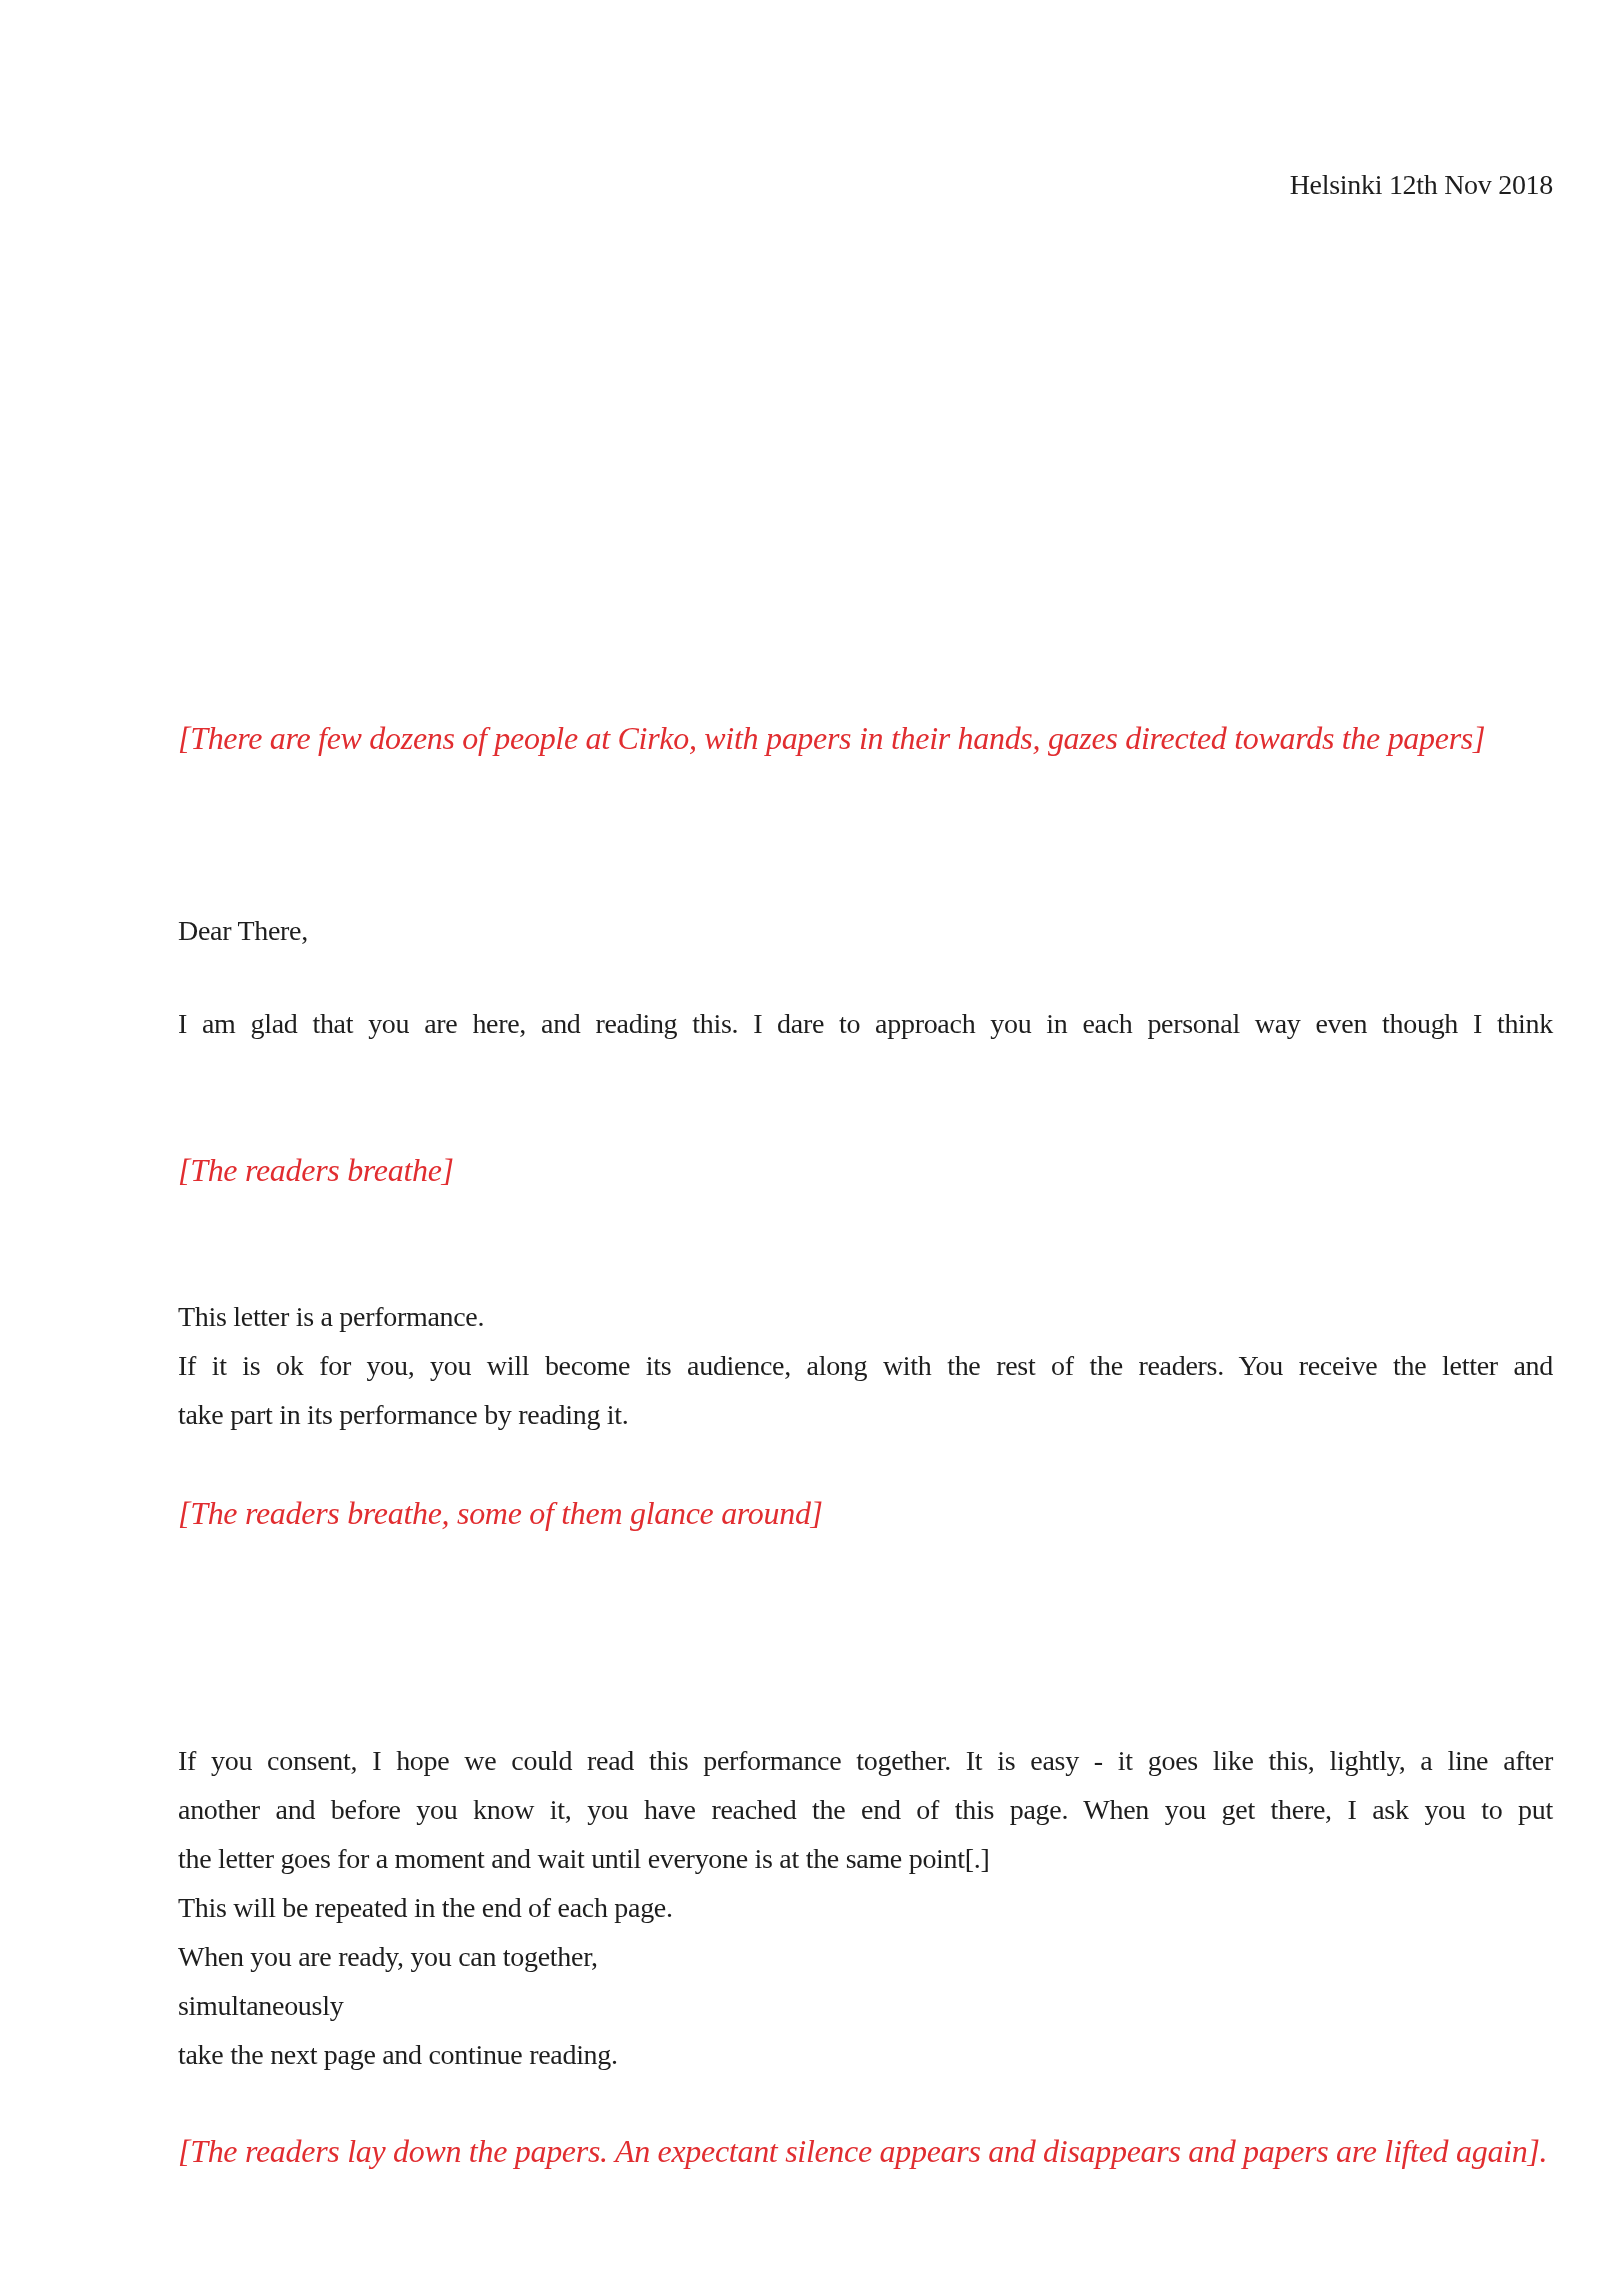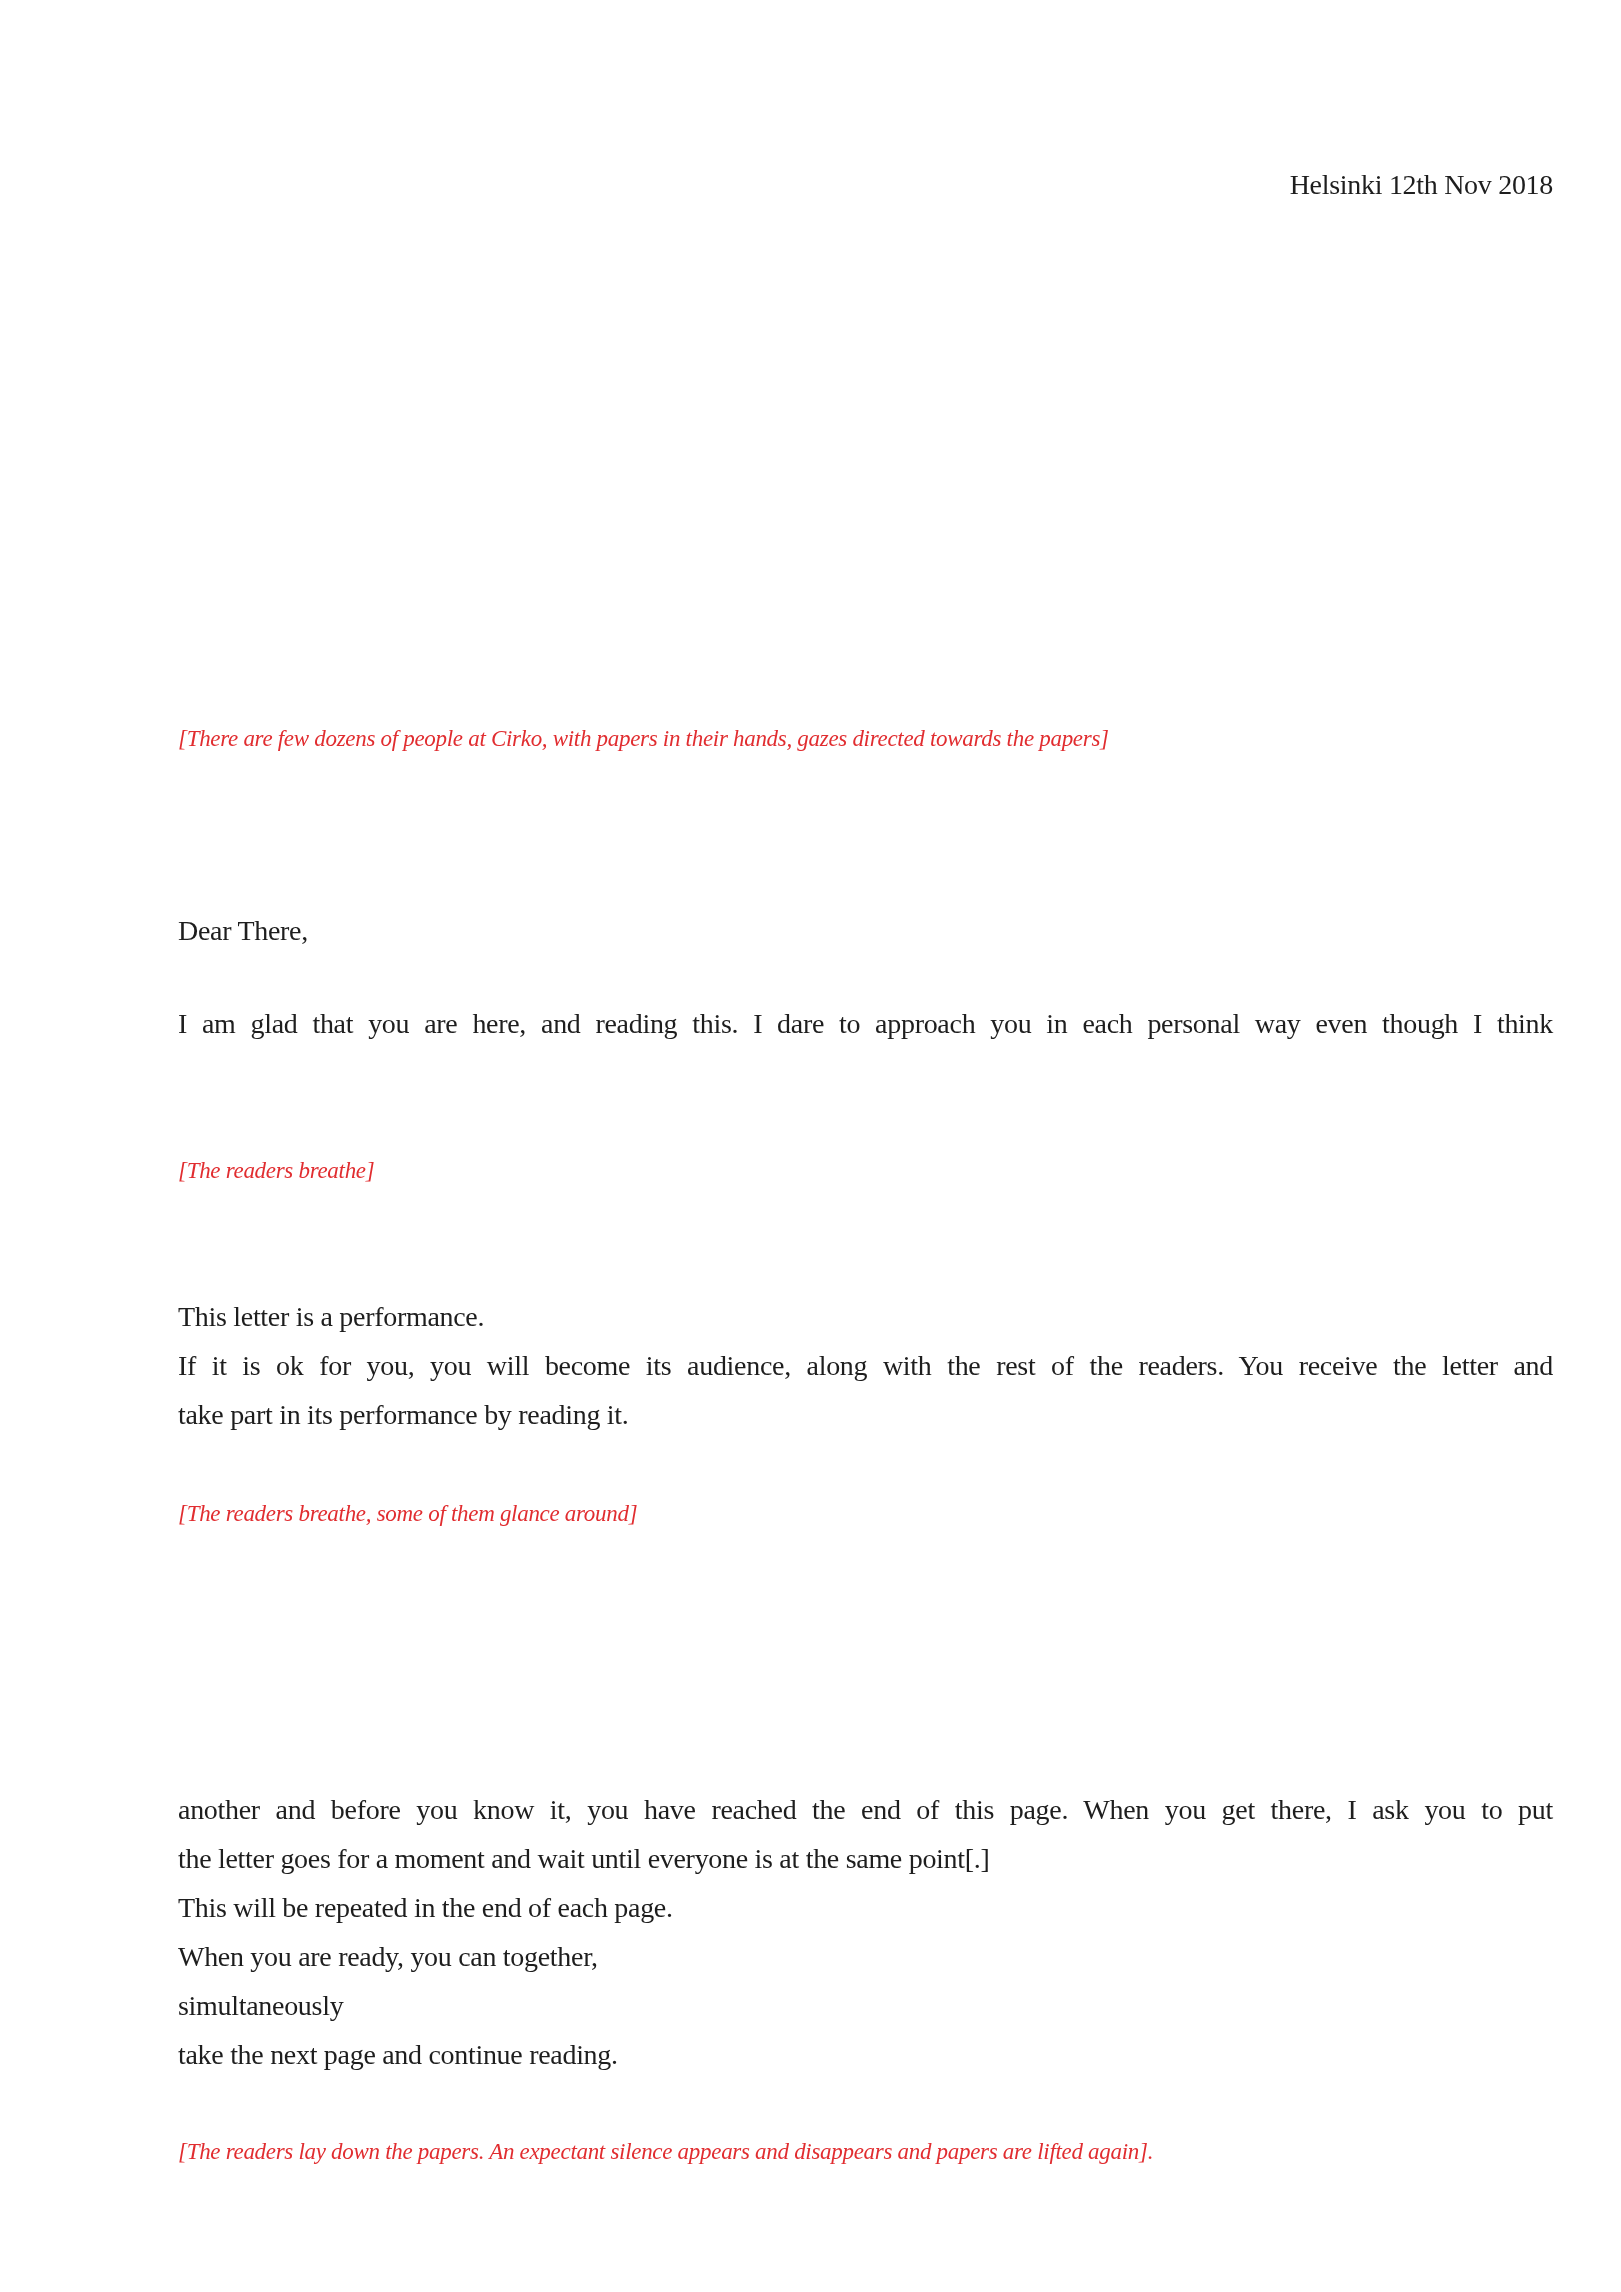--- a/index.html
+++ b/index.html
@@ -15,21 +15,21 @@
   .page { position:absolute; inset:0; }
   .content { position:absolute; left:98px; width:1407px; top:0; height:100%; }
   .line {
     position:absolute; left:0; right:0;
     height:49px; line-height:49px;
     font-size:28px; letter-spacing:-0.3px;
     white-space:nowrap;
   }
   .j { text-align:justify; text-align-last:justify; }
   .right { text-align:right; }
-  .stage { color:var(--red); font-style:italic; font-size:23px; }
+  .stage { color:var(--red); font-style:italic; font-size:32px; }
 </style>
 </head>
 <body>
 
 <div class="page">
   <div class="content">
 
     <div class="line right" style="top:80px">Helsinki 12th Nov 2018</div>
 
     <div class="line stage" style="top:634px">[There are few dozens of people at Cirko, with papers in their hands, gazes directed towards the papers]</div>
@@ -39,20 +39,21 @@
     <div class="line j" style="top:919px">I am glad that you are here, and reading this. I dare to approach you in each personal way even though I think</div>
 
     <div class="line stage" style="top:1066px">[The readers breathe]</div>
 
     <div class="line" style="top:1212px">This letter is a performance.</div>
     <div class="line j" style="top:1261px">If it is ok for you, you will become its audience, along with the rest of the readers. You receive the letter and</div>
     <div class="line" style="top:1310px">take part in its performance by reading it.</div>
 
     <div class="line stage" style="top:1409px">[The readers breathe, some of them glance around]</div>
 
+    <div class="line j" style="top:1656px">If you consent, I hope we could read this performance together. It is easy - it goes like this, lightly, a line after</div>
     <div class="line j" style="top:1705px">another and before you know it, you have reached the end of this page. When you get there, I ask you to put</div>
     <div class="line" style="top:1754px">the letter goes for a moment and wait until everyone is at the same point[.]</div>
     <div class="line" style="top:1803px">This will be repeated in the end of each page.</div>
     <div class="line" style="top:1852px">When you are ready, you can together,</div>
     <div class="line" style="top:1901px">simultaneously</div>
     <div class="line stage" style="top:2047px">[The readers lay down the papers. An expectant silence appears and disappears and papers are lifted again].</div>
 
     <div class="line" style="top:1950px">take the next page and continue reading.</div>
 
   </div>

